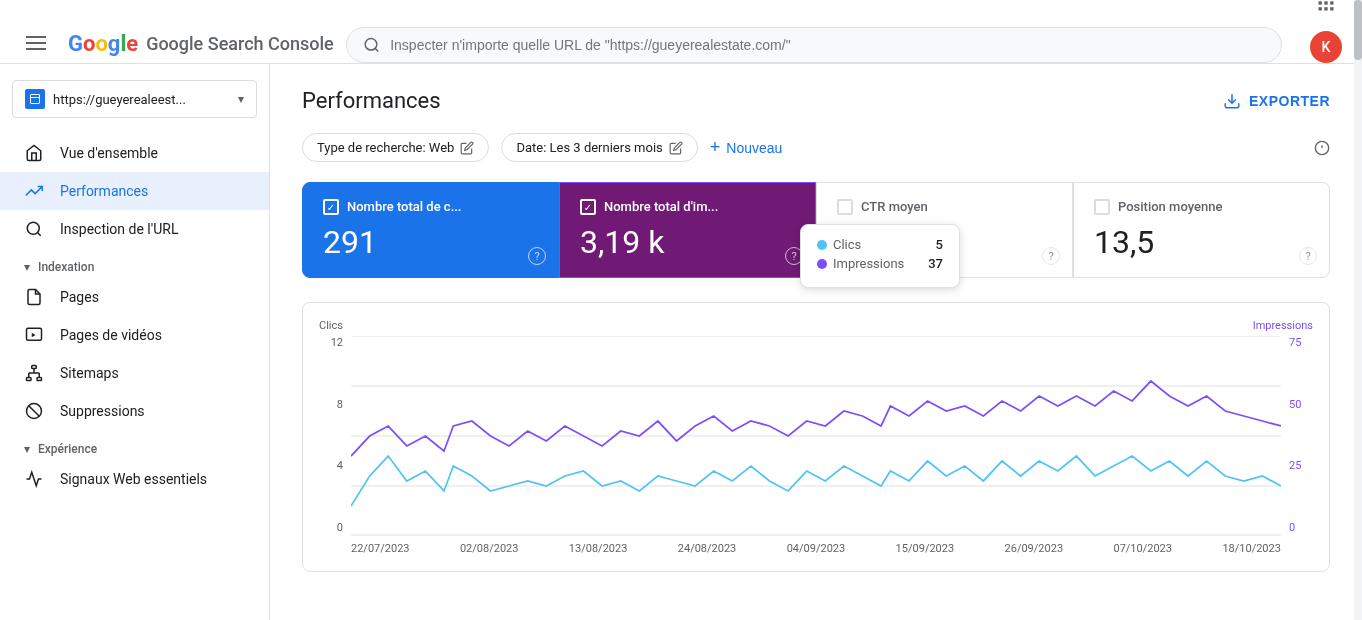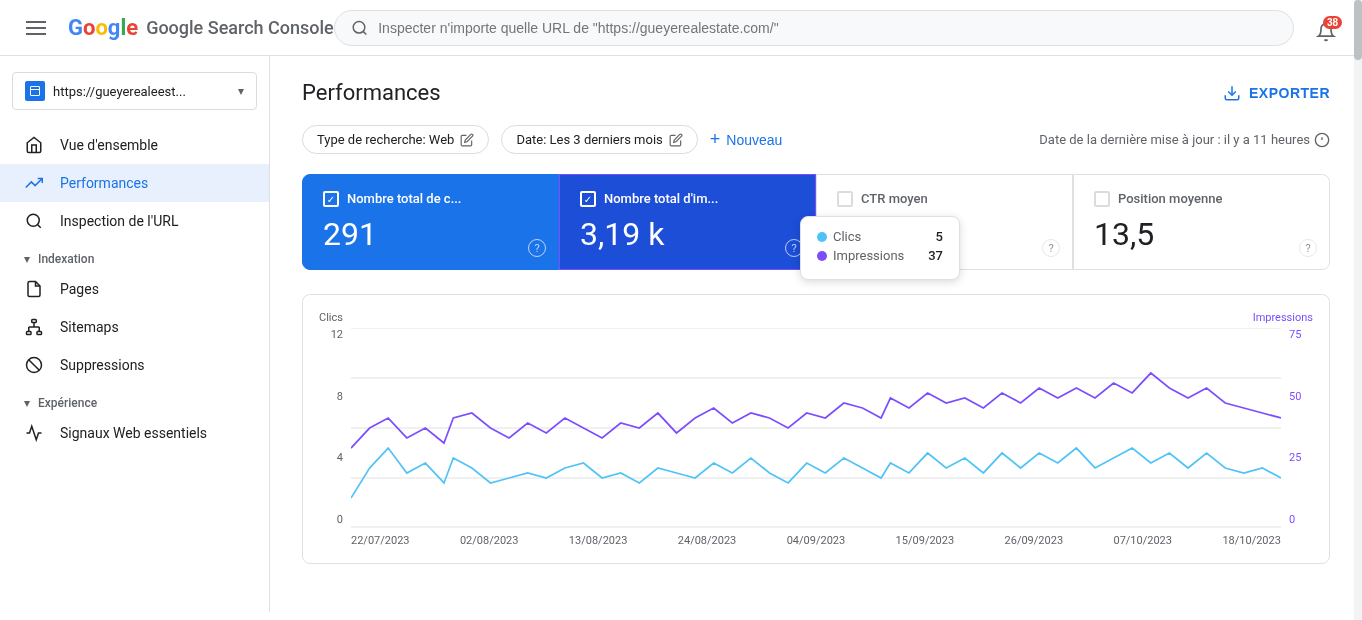--- a/index.html
+++ b/index.html
@@ -1,23 +1,23 @@
 <!DOCTYPE html>
 <html><head>
   <meta charset="utf-8">
   <style>
     * { box-sizing: border-box; margin: 0; padding: 0; }
     body { font-family: 'Google Sans', Roboto, Arial, sans-serif; background: #fff; overflow: hidden; width: 1362px; height: 620px; }
 
     
     .topbar {
-      display: flex; align-items: center;
-      height: 56px; padding: 0 16px;
+      display: flex; align-items: flex-end;
+      height: 64px; padding: 0 16px;
       border-bottom: 1px solid #e0e0e0;
-      gap: 0;
+      gap: 12px;
     }
     .topbar-left { display: flex; align-items: center; gap: 12px; min-width: 310px; }
     .hamburger { cursor: pointer; display: flex; flex-direction: column; gap: 4px; padding: 8px; }
     .hamburger span { display: block; width: 20px; height: 2px; background: #5f6368; }
     .logo { display: flex; align-items: center; gap: 4px; }
     .logo-text { font-size: 18px; font-weight: 500; color: #5f6368; }
 
     .search-bar {
       flex: 1;
       display: flex; align-items: center;
@@ -140,21 +140,21 @@
     
     .metric-cards { display: flex; gap: 0; margin-bottom: 24px; }
     .metric-card {
       flex: 1; padding: 16px 20px 12px;
       border: 1px solid #e0e0e0; cursor: pointer;
       position: relative;
     }
     .metric-card:first-child { border-radius: 8px 0 0 8px; }
     .metric-card:last-child { border-radius: 0 8px 8px 0; }
     .metric-card.active-blue { background: #1a73e8; border-color: #1a73e8; color: #fff; }
-    .metric-card.active-purple { background: #1d4ed8; border-color: #7c4dff; color: #fff; }
+    .metric-card.active-purple { background: #701a75; border-color: #7c4dff; color: #fff; }
     .metric-card.inactive { background: #fff; }
 
     .card-header { display: flex; align-items: flex-start; gap: 8px; margin-bottom: 8px; }
     .card-checkbox {
       width: 16px; height: 16px; border: 2px solid currentColor;
       border-radius: 2px; display: flex; align-items: center; justify-content: center;
       flex-shrink: 0;
     }
     .card-checkbox.checked::after { content: '✓'; font-size: 10px; }
     .card-label { font-size: 13px; font-weight: 500; }
@@ -315,20 +315,29 @@
     <div class="nav-item">
       <span class="nav-icon">
         <svg width="18" height="18" viewBox="0 0 24 24" fill="none" stroke="currentColor" stroke-width="2">
           <path d="M14 2H6a2 2 0 00-2 2v16a2 2 0 002 2h12a2 2 0 002-2V8z"></path>
           <polyline points="14 2 14 8 20 8"></polyline>
         </svg>
       </span>
       <span>Pages</span>
     </div>
 
+    <div class="nav-item">
+      <span class="nav-icon">
+        <svg width="18" height="18" viewBox="0 0 24 24" fill="none" stroke="currentColor" stroke-width="2">
+          <rect x="2" y="3" width="20" height="16" rx="2"></rect>
+          <path d="M9 9l5 3-5 3z" fill="currentColor" stroke="none"></path>
+        </svg>
+      </span>
+      <span>Pages de vidéos</span>
+    </div>
 
     <div class="nav-item">
       <span class="nav-icon">
         <svg width="18" height="18" viewBox="0 0 24 24" fill="none" stroke="currentColor" stroke-width="2">
           <rect x="9" y="2" width="6" height="4" rx="1"></rect>
           <rect x="2" y="18" width="6" height="4" rx="1"></rect>
           <rect x="16" y="18" width="6" height="4" rx="1"></rect>
           <line x1="12" y1="6" x2="12" y2="12"></line>
           <line x1="5" y1="18" x2="5" y2="12"></line>
           <line x1="19" y1="18" x2="19" y2="12"></line>
@@ -391,21 +400,20 @@
         <svg width="14" height="14" viewBox="0 0 24 24" fill="none" stroke="#5f6368" stroke-width="2">
           <path d="M11 4H4a2 2 0 00-2 2v14a2 2 0 002 2h14a2 2 0 002-2v-7"></path>
           <path d="M18.5 2.5a2.121 2.121 0 013 3L12 15l-4 1 1-4 9.5-9.5z"></path>
         </svg>
       </div>
       <button class="new-btn">
         <span style="font-size:18px;">+</span>
         <span>Nouveau</span>
       </button>
       <div class="date-info">
-        <span>Date de la dernière mise à jour : il y a 11 heures</span>
         <svg width="16" height="16" viewBox="0 0 24 24" fill="none" stroke="#5f6368" stroke-width="2">
           <circle cx="12" cy="12" r="10"></circle>
           <line x1="12" y1="8" x2="12" y2="12"></line>
           <line x1="12" y1="16" x2="12.01" y2="16"></line>
         </svg>
       </div>
     </div>
 
     <div class="tooltip-popup">
       <div class="tooltip-row">

